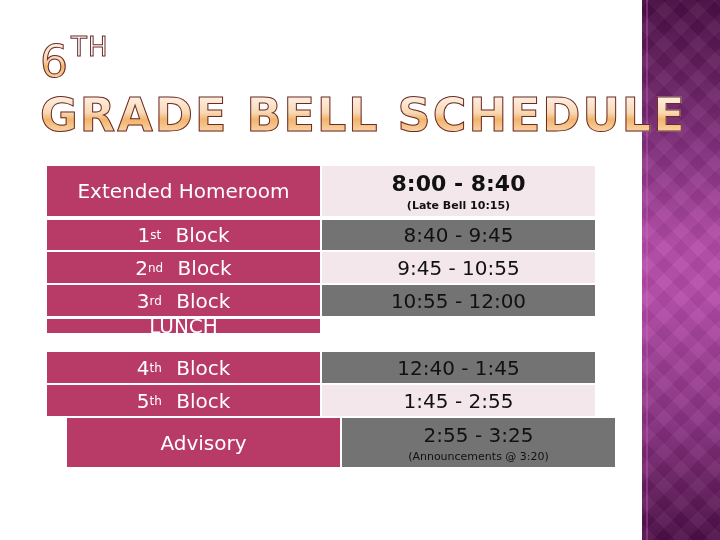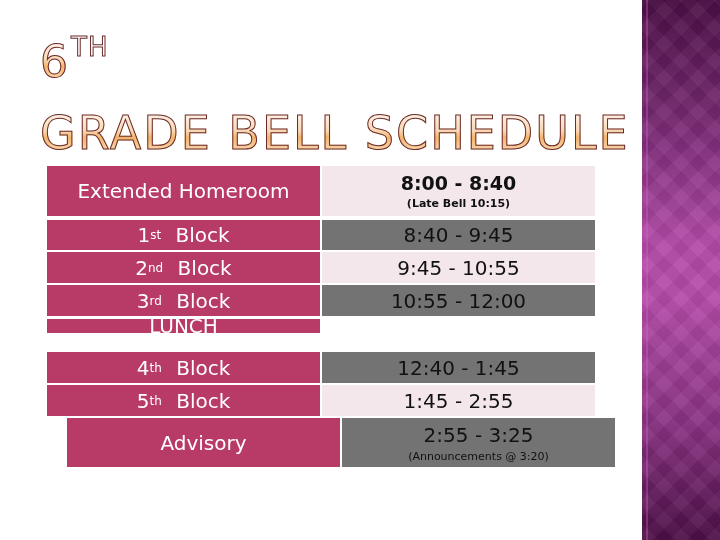--- a/index.html
+++ b/index.html
@@ -28,22 +28,22 @@
       line-height: 1;
     }
     .title-line1 {
       position: absolute; left: 0; top: 10px; white-space: nowrap;
       font-size: 44px;
     }
     .title-line1 sup {
       font-size: 26px; vertical-align: top; position: relative; top: -6px; margin-left: 2px;
     }
     .title-line2 {
-      position: absolute; left: 0; top: 80px; white-space: nowrap;
-      font-size: 46px; letter-spacing: 2px;
+      position: absolute; left: 0; top: 62px; white-space: nowrap;
+      font-size: 46px; letter-spacing: 2px; font-weight: bold;
     }
     .grad {
       background: linear-gradient(to bottom, #fff6ee 0%, #f8d8b4 45%, #f2b46c 60%, #fbe4c8 100%);
       -webkit-background-clip: text; background-clip: text;
       color: transparent;
     }
     .table {
       position: absolute; left: 47px; top: 166px; width: 548px;
     }
     .row { position: absolute; left: 0; width: 548px; display: flex; }
@@ -54,21 +54,21 @@
       font-size: 20px; font-family: "DejaVu Sans", sans-serif;
     }
     .cell-left sup { font-size: 12px; vertical-align: top; position: relative; top: 0px; margin-right: 8px; }
     .cell-right {
       margin-left: 2px; width: 273px; height: 100%;
       display: flex; flex-direction: column; align-items: center; justify-content: center;
       color: #111; font-size: 20px;
     }
     .light { background: #f3e7ec; }
     .dark { background: #737373; }
-    .time-bold { font-weight: bold; font-size: 19px; text-align: center; }
+    .time-bold { font-weight: bold; font-size: 22px; text-align: center; }
     .note { font-size: 11px; margin-top: 3px; }
     .note-bold { font-weight: bold; }
   </style>
 </head>
 <body>
 
 <div class="side-band"></div>
 
 <div class="title">
   <div class="title-line1 grad"><span>6</span><sup>TH</sup></div>

